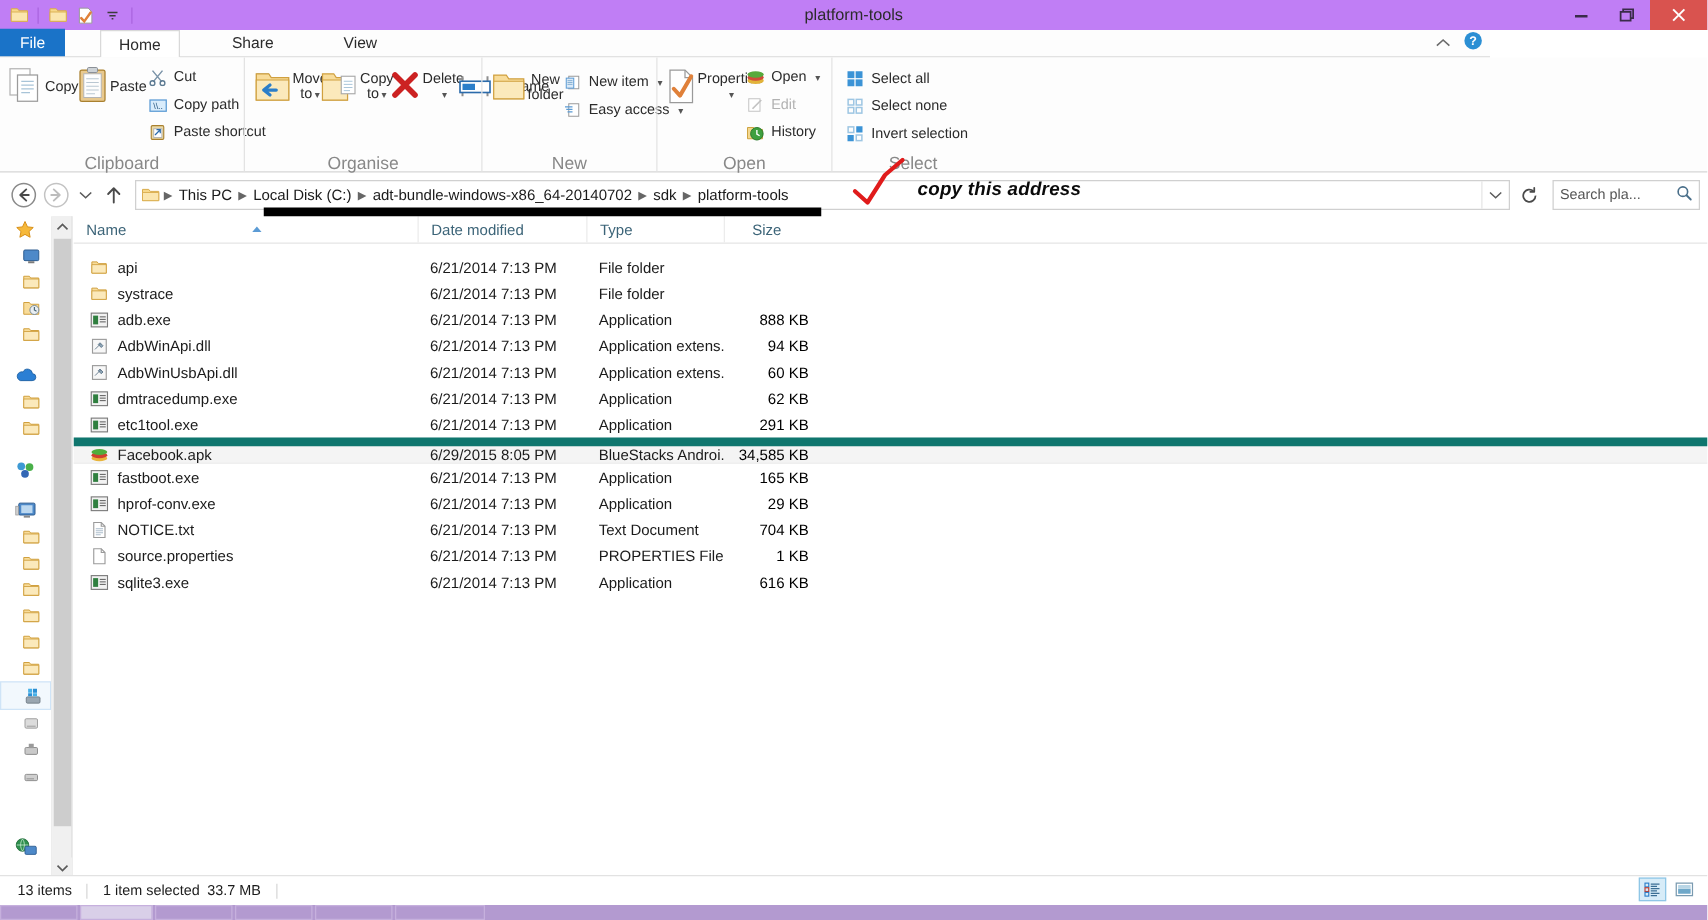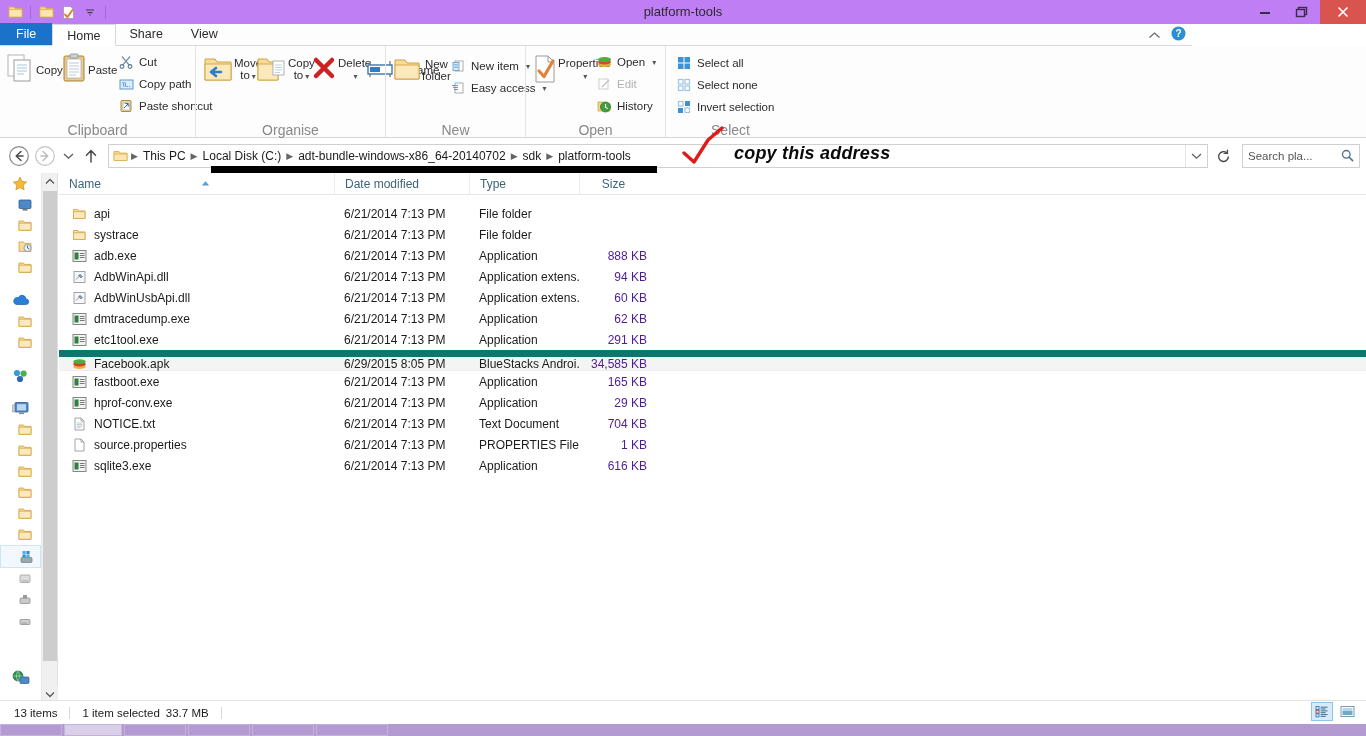--- a/index.html
+++ b/index.html
@@ -26,20 +26,21 @@
   .wbtns { position:absolute; right:0; top:0; height:24px; display:flex; }
   .wbtn { width:37px; height:24px; display:flex; align-items:center; justify-content:center; }
   .wbtn.close { background:#d9534f; width:46px; }
   .wbtn svg { display:block; }
 
   
   .tabstrip {
     position:absolute; left:0; top:24px; width:1192px; height:22px;
     background:#fdfdfd; display:flex; align-items:flex-end;
     border-bottom:1px solid #d9d9d9;
+    gap:28px;
   }
   .tab { height:22px; line-height:22px; padding:0 14px; font-size:12.5px; color:#2b2b2b; }
   .tab.file { background:#1a73c8; color:#fff; padding:0 16px; font-weight:400; }
   .tab.active { background:#fff; border:1px solid #d9d9d9; border-bottom:1px solid #fff; position:relative; top:1px; }
   .tabstrip-right { position:absolute; right:6px; top:0; height:22px; display:flex; align-items:center; gap:10px; }
 
   
   .ribbon {
     position:absolute; left:0; top:46px; width:1366px; height:92px;
     background:#fdfdfd; border-bottom:1px solid #d6d6d6;
@@ -88,21 +89,21 @@
   .searchbox {
     width:118px; height:24px; border:1px solid #d0d0d0; margin-left:6px;
     display:flex; align-items:center; justify-content:space-between; padding:0 5px;
     font-size:11.5px; color:#555;
   }
 
   
   .annot-text {
     position:absolute; left:734px; top:143px;
     font-family:"Liberation Sans", sans-serif;
-    font-size:18px; font-weight:bold; font-style:italic; color:#0a0a0a;
+    font-size:15px; font-weight:bold; font-style:italic; color:#0a0a0a;
     letter-spacing:.2px; z-index:40; white-space:nowrap;
   }
   .annot-underline {
     position:absolute; left:211px; top:166px; width:446px; height:7px;
     background:#000; z-index:40;
   }
   .annot-tick { position:absolute; left:678px; top:126px; z-index:40; }
 
   
   .navpane {
@@ -128,21 +129,21 @@
   .col-name { width:275px; }
   .col-date { width:135px; }
   .col-type { width:110px; }
   .col-size { width:80px; text-align:center; padding-right:12px; padding-left:0; }
   .sortmark { position:absolute; left:141px; top:-1px; }
   .row { display:flex; height:21px; align-items:center; font-size:12px; color:#1b1b1b; }
   .row.sel { background:#f4f4f4; border-top:7px solid #0f766e; border-bottom:1px solid #ededed; height:21px;}
   .cell-name { width:275px; display:flex; align-items:center; gap:7px; padding-left:12px; }
   .cell-date { width:135px; padding-left:10px; color:#1b1b1b; }
   .cell-type { width:110px; padding-left:10px; color:#1b1b1b; overflow:hidden; white-space:nowrap; }
-  .cell-size { width:80px; text-align:right; padding-right:12px; color:#4c1d95; }
+  .cell-size { width:80px; text-align:right; padding-right:12px; color:#000000; }
   .fico { width:16px; height:16px; display:flex; align-items:center; justify-content:center; flex:0 0 16px; }
 
   
   .statusbar {
     position:absolute; left:0; bottom:12px; width:1366px; height:24px;
     background:#fff; border-top:1px solid #e2e2e2;
     display:flex; align-items:center; font-size:11.5px; color:#1b1b1b;
   }
   .st-items { padding-left:14px; }
   .st-sep { width:1px; height:12px; background:#d8d8d8; margin:0 12px; }

